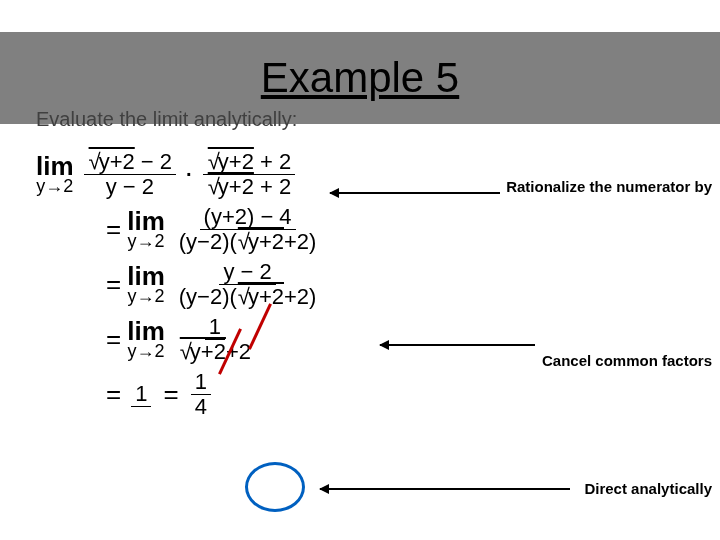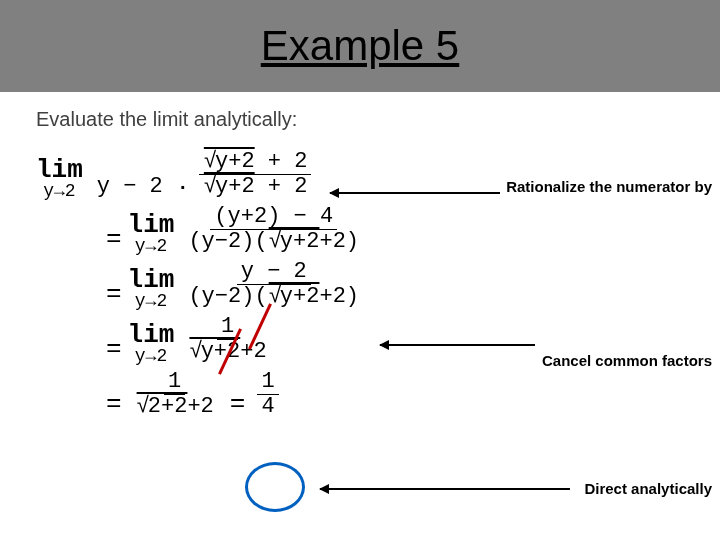--- a/index.html
+++ b/index.html
@@ -11,20 +11,21 @@
     position: relative;
     overflow: hidden;
   }
   .title-bar {
     width: 720px;
     height: 92px;
     background: #808080;
     display: flex;
     align-items: center;
     justify-content: center;
+    margin-top: 32px;
   }
   .title-text {
     font-size: 42px;
     font-weight: normal;
     color: #000;
     text-decoration: underline;
   }
   .instruction {
     position: absolute;
     top: 108px;
@@ -33,22 +34,22 @@
     color: #404040;
   }
   .math-area {
     position: absolute;
     top: 150px;
     left: 36px;
     width: 360px;
   }
   .math-line {
     display: flex;
-    align-items: flex-end;
-    font-family: Liberation Mono, monospace;
+    align-items: center;
+    font-family: Liberation Sans, sans-serif;
     font-size: 22px;
     margin-bottom: 6px;
     white-space: nowrap;
   }
   .lim-block {
     display: inline-flex;
     flex-direction: column;
     align-items: center;
     line-height: 0.9;
     margin-right: 6px;
@@ -117,20 +118,21 @@
 <div class="instruction">Evaluate the limit analytically:</div>
 
 <div class="math-area">
 
   <div class="math-line">
     <span class="lim-block">
       <span class="lim-word">lim</span>
       <span class="lim-sub">y→2</span>
     </span>
     <span class="frac">
+      <span class="num"><span class="sqrt">y+2</span> − 2</span>
       <span class="den">y − 2</span>
     </span>
     <span class="dot">·</span>
     <span class="frac">
       <span class="num"><span class="sqrt">y+2</span> + 2</span>
       <span class="den"><span class="sqrt">y+2</span> + 2</span>
     </span>
   </div>
 
   <div class="math-line" style="margin-left:70px;">
@@ -166,21 +168,20 @@
     <span class="frac">
       <span class="num">1</span>
       <span class="den"><span class="sqrt">y+2</span>+2</span>
     </span>
   </div>
 
   <div class="math-line" style="margin-left:70px;">
     <span class="eq">=</span>
     <span class="frac">
       <span class="num">1</span>
-      <span class="den"><span class="sqrt">2+2</span>+2</span>
     </span>
     <span class="eq" style="margin:0 8px;">=</span>
     <span class="frac">
       <span class="num">1</span>
       <span class="den">4</span>
     </span>
   </div>
 
 </div>
 

